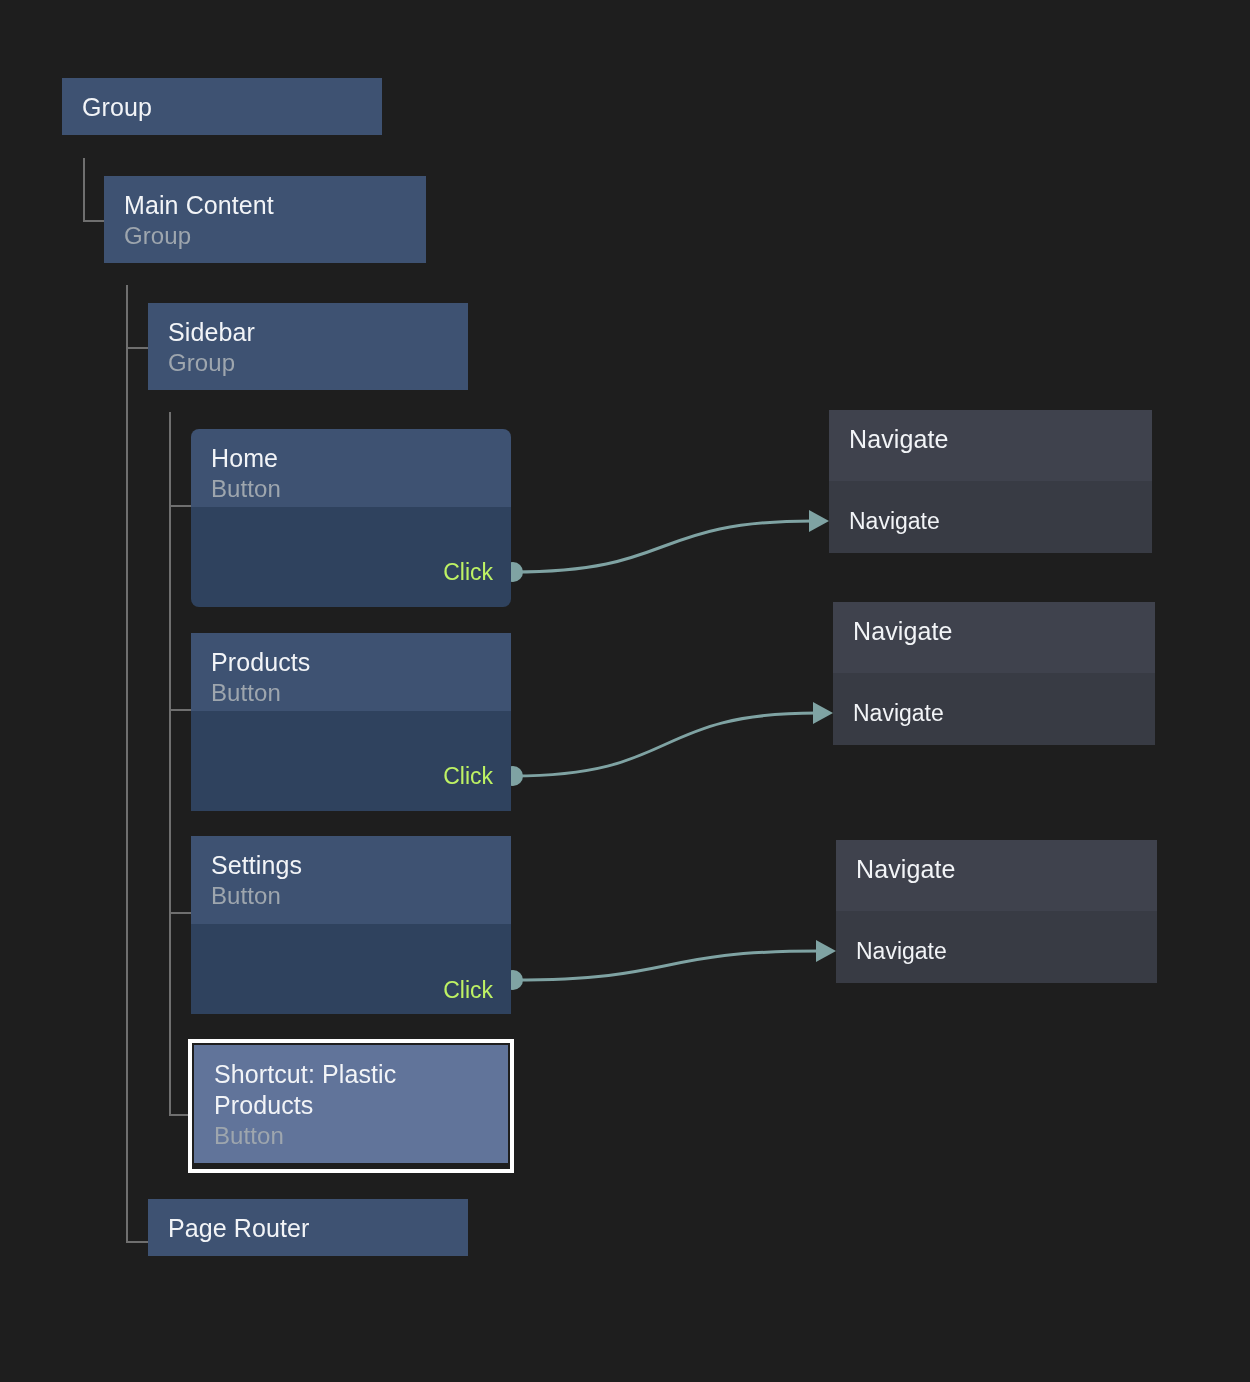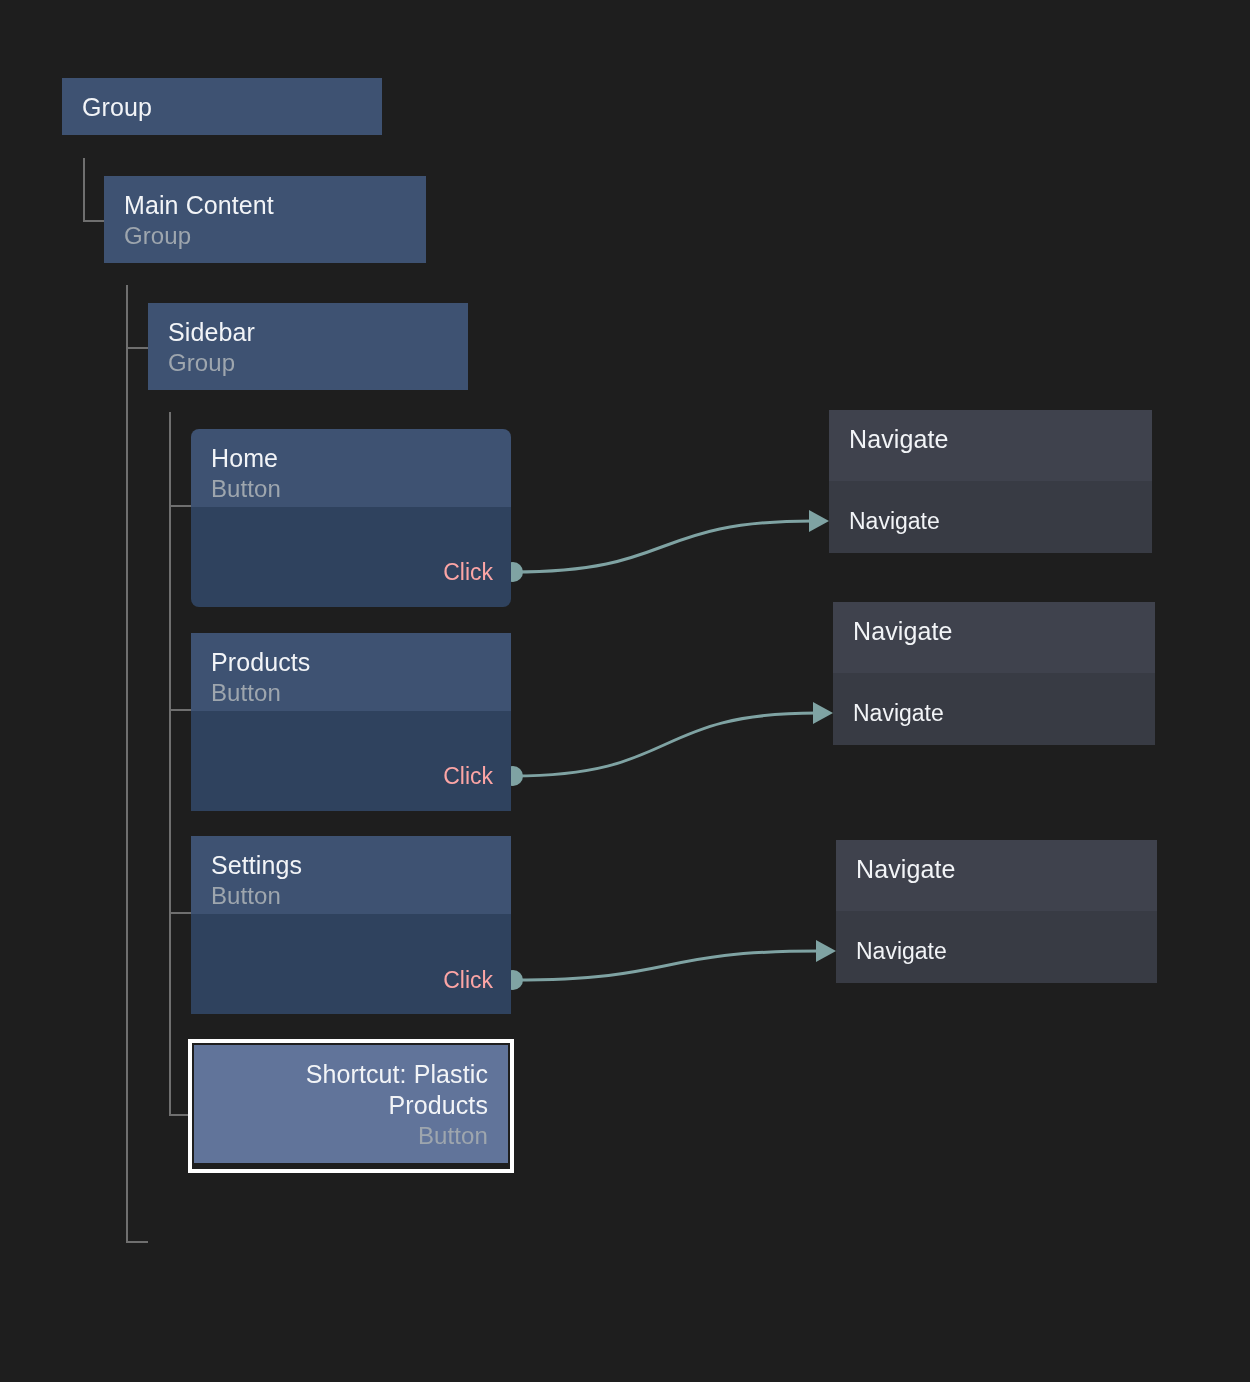--- a/index.html
+++ b/index.html
@@ -67,36 +67,36 @@
     box-sizing: border-box;
     position: relative;
   }
   .port-row {
     position: absolute;
     right: 18px;
     display: flex;
     align-items: center;
   }
   .port-label {
-    color: #fca5a5;
+    color: #bef264;
     font-size: 23px;
     line-height: 26px;
   }
 
   
   .node.group .node-head { background: #3e5272; padding-left: 20px; }
   .node.group .node-body { background: #2f425e; }
 
   
   .node.selected {
     border: 4px solid #ffffff;
     background: #1e1e1e;
     padding: 2px;
   }
-  .node.selected .node-head { background: #61749a; text-align: right; }
+  .node.selected .node-head { background: #61749a; }
 
   
   .node.navigate .node-head { background: #3f424d; }
   .node.navigate .node-body { background: #383b44; }
   .node.navigate .node-title { font-size: 25px; }
   .node.navigate .nav-body-label {
     position: absolute;
     left: 20px;
     color: #f2f4f7;
     font-size: 23px;
@@ -177,40 +177,45 @@
           <div class="node-title">Products</div>
           <div class="node-subtitle">Button</div>
         </div>
         <div class="node-body" style="height: 100px;">
           <div class="port-row" style="top: 52px;">
             <span class="port-label">Click</span>
           </div>
         </div>
       </div>
       <div class="node group" style="left: 191px; top: 836px; width: 320px; height: 178px;">
-        <div class="node-head" style="height: 78px;">
+        <div class="node-head" style="height: 88px;">
           <div class="node-title">Settings</div>
           <div class="node-subtitle">Button</div>
         </div>
         <div class="node-body" style="height: 100px;">
           <div class="port-row" style="top: 53px;">
             <span class="port-label">Click</span>
           </div>
         </div>
       </div>
     </div>
 
   <div class="node selected" id="n-selected" style="left: 188px; top: 1039px; width: 326px; height: 134px;">
     <div class="node-head">
       <div class="node-title">Shortcut: Plastic
 Products</div>
       <div class="node-subtitle">Button</div>
     </div>
   </div>
 
+  <div class="node group" id="n-router" style="left: 148px; top: 1199px; width: 320px; height: 72px;">
+    <div class="node-head">
+      <div class="node-title">Page Router</div>
+    </div>
+  </div>
 
   <div id="navigate-nodes">
       <div class="node navigate" style="left: 829px; top: 410px; width: 323px; height: 143px;">
         <div class="node-head" style="height: 71px;">
           <div class="node-title">Navigate</div>
         </div>
         <div class="node-body" style="height: 72px;">
           <div class="nav-body-label" style="top: 27px;">Navigate</div>
         </div>
       </div>

